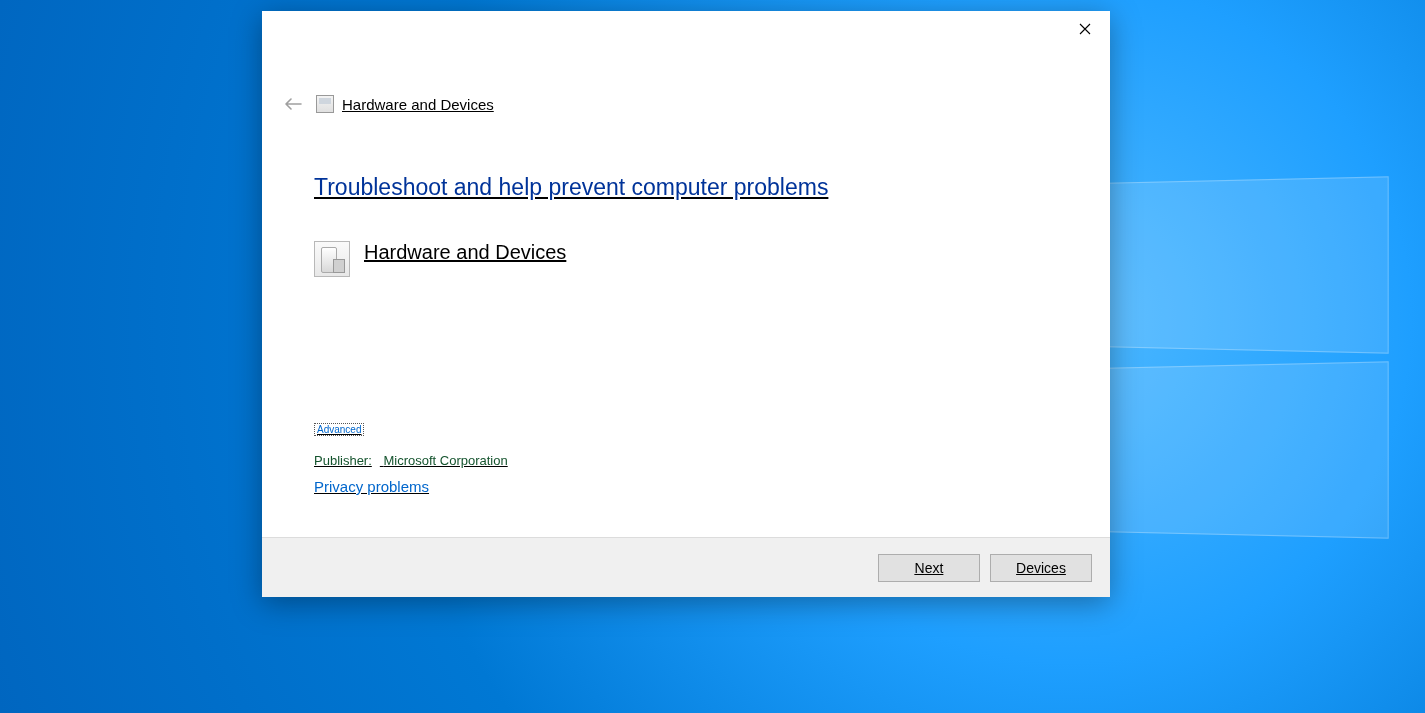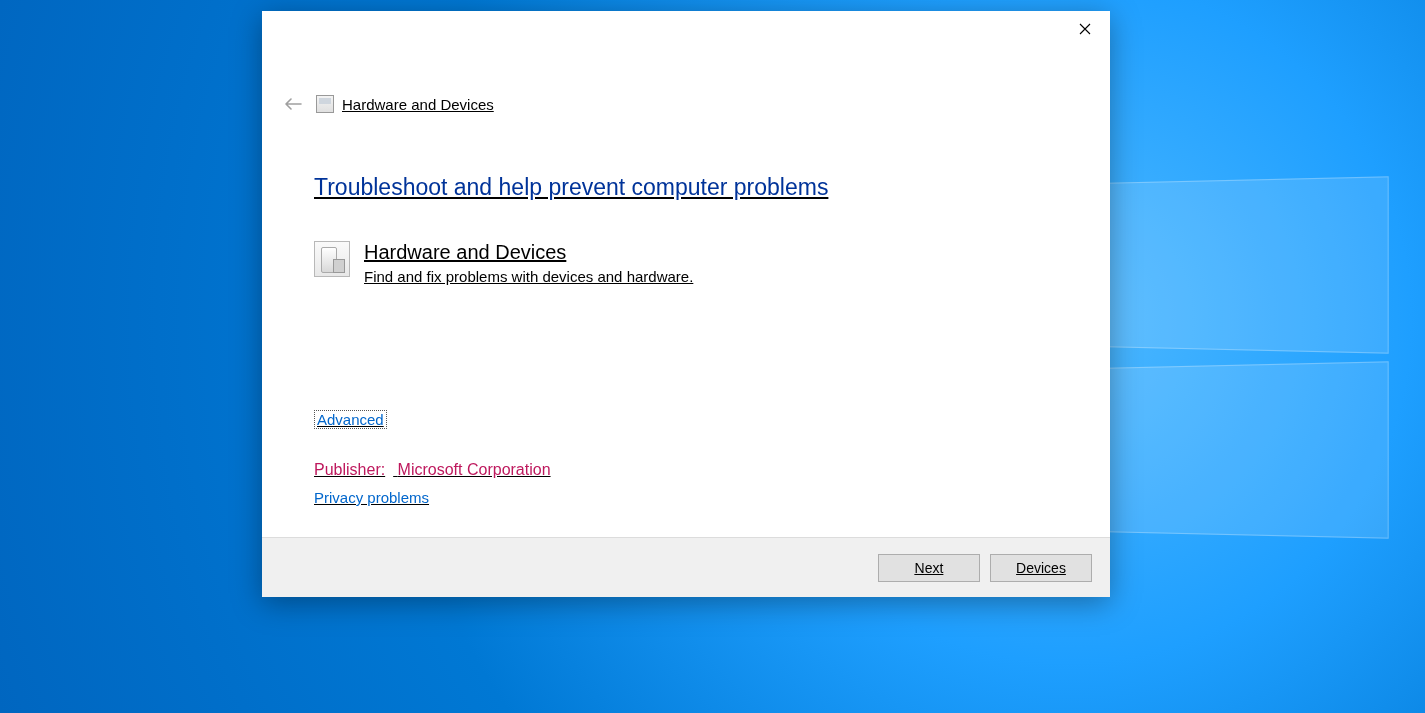--- a/index.html
+++ b/index.html
@@ -94,21 +94,21 @@
       left: 2px; top: 2px; right: 2px; height: 6px;
       background: #cfd6de;
     }
     .header-title {
       font-size: 15px;
       color: #000;
     }
 
     .content {
       flex: 1;
-      padding: 55px 52px 5px 52px;
+      padding: 55px 52px 16px 52px;
       display: flex;
       flex-direction: column;
     }
     .main-heading {
       color: #003399;
       font-size: 23px;
       font-weight: 400;
       margin-bottom: 38px;
     }
     .item-row {
@@ -152,31 +152,31 @@
     .item-desc {
       font-size: 15px;
       color: #000;
       margin-top: 3px;
     }
 
     .spacer { flex: 1; }
 
     .advanced-link {
       color: #0066cc;
-      font-size: 15px;
+      font-size: 10px;
       border: 1px dotted #555;
       padding: 0 2px;
       align-self: flex-start;
       cursor: pointer;
-      margin-bottom: 32px;
+      margin-bottom: 17px;
     }
 
     .publisher-row {
-      font-size: 16px;
-      color: #be185d;
+      font-size: 13px;
+      color: #14532d;
       margin-bottom: 10px;
     }
     .publisher-row .pub-label { margin-right: 8px; }
     .privacy-link {
       color: #0066cc;
       font-size: 15px;
       cursor: pointer;
       align-self: flex-start;
       margin-bottom: 26px;
     }
@@ -235,21 +235,20 @@
     <div class="header-title">Hardware and Devices</div>
   </div>
 
   <div class="content">
     <div class="main-heading">Troubleshoot and help prevent computer problems</div>
 
     <div class="item-row">
       <div class="item-icon"></div>
       <div class="item-text">
         <div class="item-title">Hardware and Devices</div>
-        <div class="item-desc">Find and fix problems with devices and hardware.</div>
       </div>
     </div>
 
     <div class="spacer"></div>
 
     <a class="advanced-link">Advanced</a>
 
     <div class="publisher-row">
       <span class="pub-label">Publisher:</span>
       <span>Microsoft Corporation</span>

